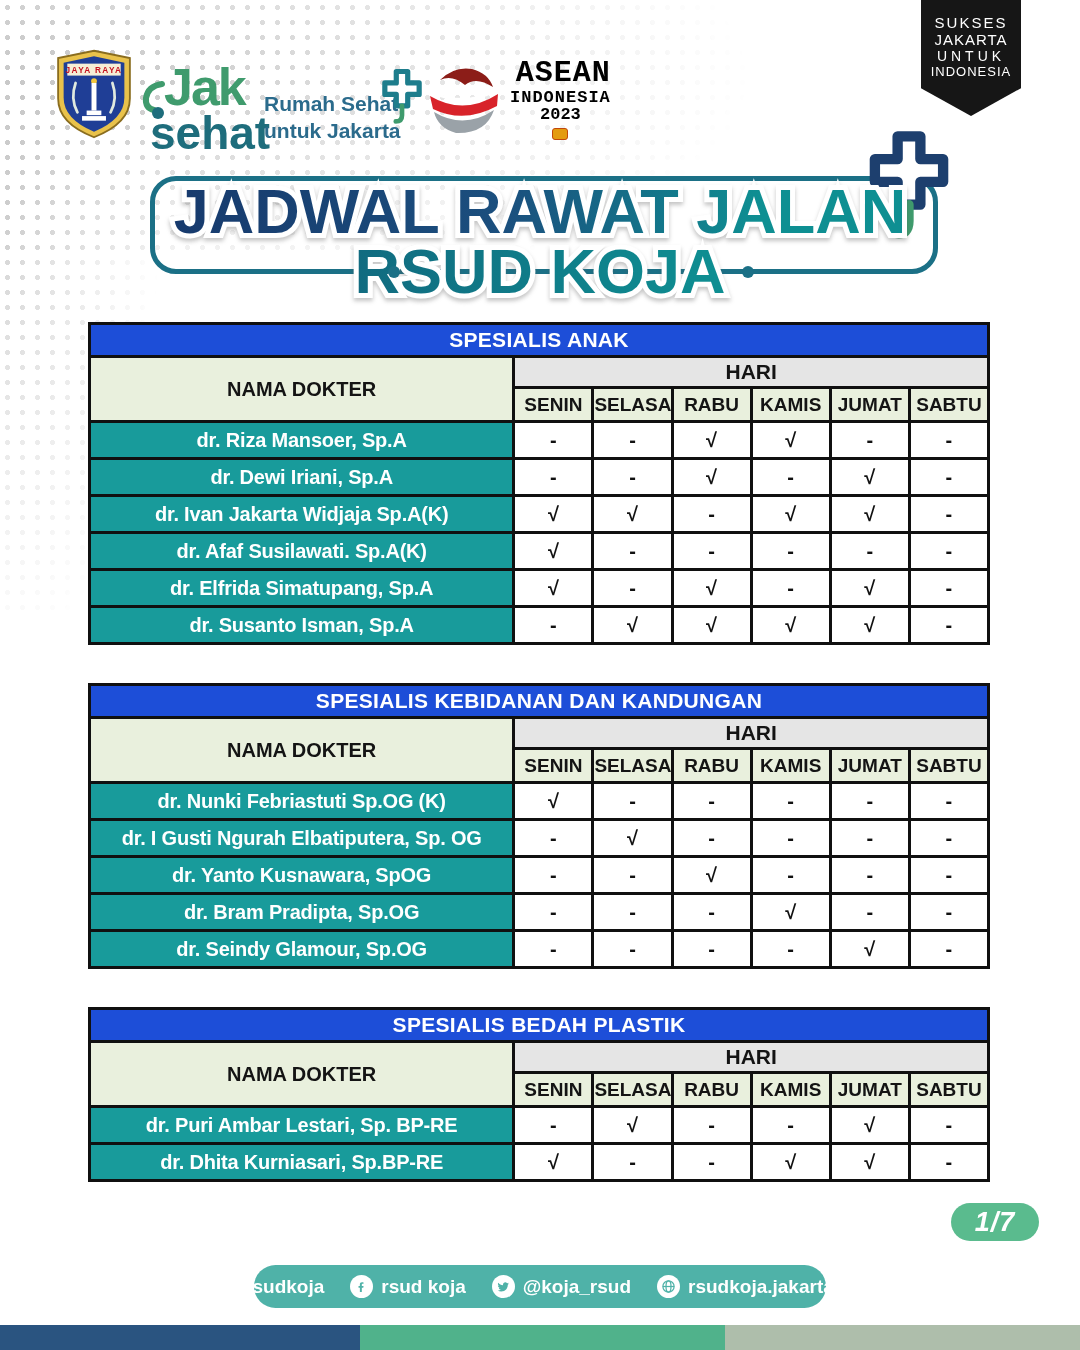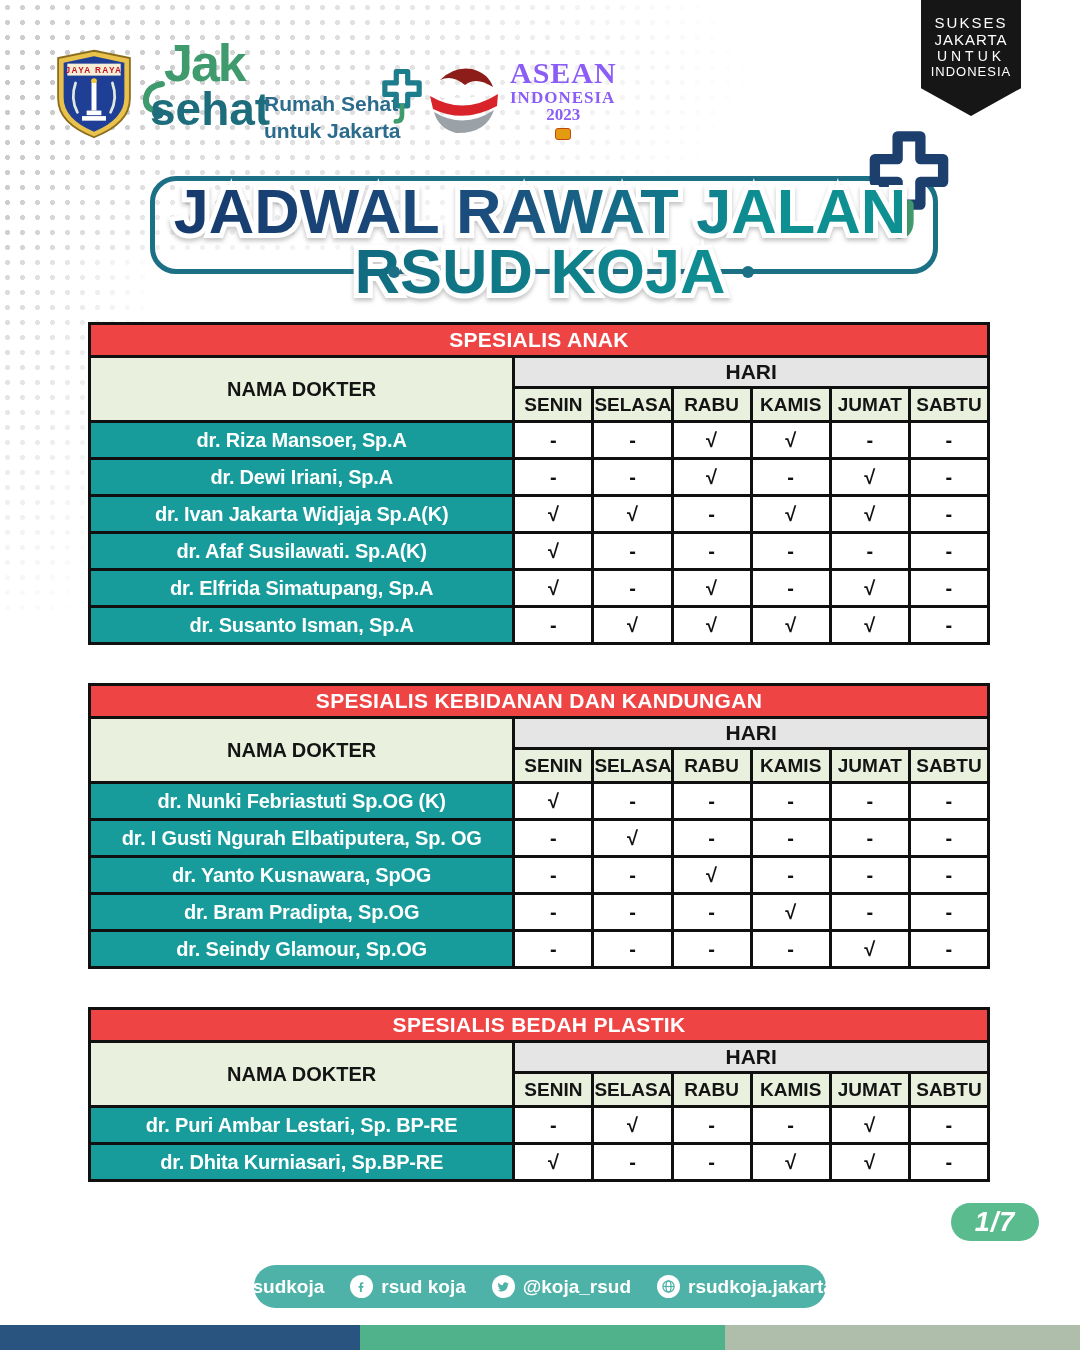--- a/index.html
+++ b/index.html
@@ -12,28 +12,28 @@
         background-size:15px 15px;pointer-events:none;}
   .dots.d1{left:0;top:0;width:880px;height:260px;
         -webkit-mask-image:radial-gradient(ellipse 95% 120% at 14% 30%,rgba(0,0,0,.8),transparent 75%);
         mask-image:radial-gradient(ellipse 95% 120% at 14% 30%,rgba(0,0,0,.8),transparent 75%);}
   .dots.d2{left:0;top:210;width:200px;height:620px;
         -webkit-mask-image:radial-gradient(ellipse 100% 90% at 0% 35%,rgba(0,0,0,.65),transparent 80%);
         mask-image:radial-gradient(ellipse 100% 90% at 0% 35%,rgba(0,0,0,.65),transparent 80%);}
 
   
   .crest{position:absolute;left:46px;top:48px;width:96px;height:92px;}
-  .jaklogo{position:absolute;left:150px;top:40px;line-height:.92;}
+  .jaklogo{position:absolute;left:150px;top:64px;line-height:.92;}
   .jaklogo .jak{font-size:52px;font-weight:800;color:#3f9b6d;letter-spacing:-2px;padding-left:14px;}
   .jaklogo .sehat{font-size:46px;font-weight:700;color:#1e6d7c;letter-spacing:0;}
   .hook{position:absolute;left:138px;top:80px;width:34px;height:46px;}
   .tagline{position:absolute;left:264px;top:90px;font-size:21px;font-weight:700;color:#2b6b8c;line-height:1.3;}
   .plus-sm{position:absolute;left:376px;top:66px;width:52px;height:62px;}
   .asean{position:absolute;left:424px;top:58px;display:flex;align-items:center;gap:6px;}
-  .asean .txt{font-family:Liberation Serif, serif;color:#8b5cf6;line-height:1.02;}
+  .asean .txt{font-family:Liberation Mono, monospace;color:#000000;line-height:1.02;text-align:right;}
   .asean .l1{font-size:30px;font-weight:700;letter-spacing:1px;}
   .asean .l2{font-size:17px;font-weight:700;letter-spacing:1px;}
   .asean .l3{font-size:17px;font-weight:700;display:flex;align-items:center;gap:5px;flex-direction:column;}
   .asean .emblem{display:inline-block;width:16px;height:12px;background:#e49b0f;border-radius:3px;border:1px solid #c1470b;}
   .pennant{position:absolute;left:921px;top:0;width:100px;height:116px;background:#161616;
            clip-path:polygon(0 0,100% 0,100% 76%,50% 100%,0 76%);
            display:flex;flex-direction:column;align-items:center;justify-content:flex-start;
            padding-top:14px;color:#fff;text-align:center;}
   .pennant div{font-weight:400;}
   .pennant .b1{font-size:15px;letter-spacing:2px;}
@@ -52,21 +52,21 @@
   .t1{top:180px;} .t2{top:240px;}
   .tline .stroke{position:absolute;left:0;top:0;width:100%;-webkit-text-stroke:10px #ffffff;color:#fff;}
   .tline .grad{position:relative;background:linear-gradient(90deg,#173a6d 0%,#1b4f7e 45%,#0e8f92 80%);
          -webkit-background-clip:text;background-clip:text;color:transparent;}
   .t2 .grad{background:linear-gradient(90deg,#116b80 0%,#0e8f92 100%);-webkit-background-clip:text;background-clip:text;}
 
   
   .tables{position:absolute;left:88px;top:322px;width:902px;display:flex;flex-direction:column;gap:38px;}
   table.sched{width:100%;border-collapse:collapse;table-layout:fixed;}
   table.sched td{border:3px solid #101010;text-align:center;vertical-align:middle;padding:0;}
-  td.secbar{background:#ef4444;color:#ffffff;font-weight:700;font-size:21px;height:33px;letter-spacing:.3px;}
+  td.secbar{background:#1d4ed8;color:#ffffff;font-weight:700;font-size:21px;height:33px;letter-spacing:.3px;}
   td.namehead{background:#e9f0dd;font-weight:700;font-size:20px;color:#141414;width:47.2%;}
   td.harihead{background:#e5e5e5;font-weight:700;font-size:21px;color:#141414;height:31px;}
   td.day-h{background:#e9f0dd;font-weight:700;font-size:19px;color:#141414;height:34px;}
   td.doc{background:#189b9b;color:#ffffff;font-weight:700;font-size:20px;height:37px;letter-spacing:-.2px;}
   td.val{background:#ffffff;color:#111111;font-weight:700;font-size:20px;}
 
   
   .page-badge{position:absolute;left:951px;top:1203px;width:88px;height:38px;border-radius:23px;
               background:#5abb8e;color:#fff;display:flex;align-items:center;justify-content:center;
               font-size:27px;font-weight:700;font-style:italic;letter-spacing:1px;}

